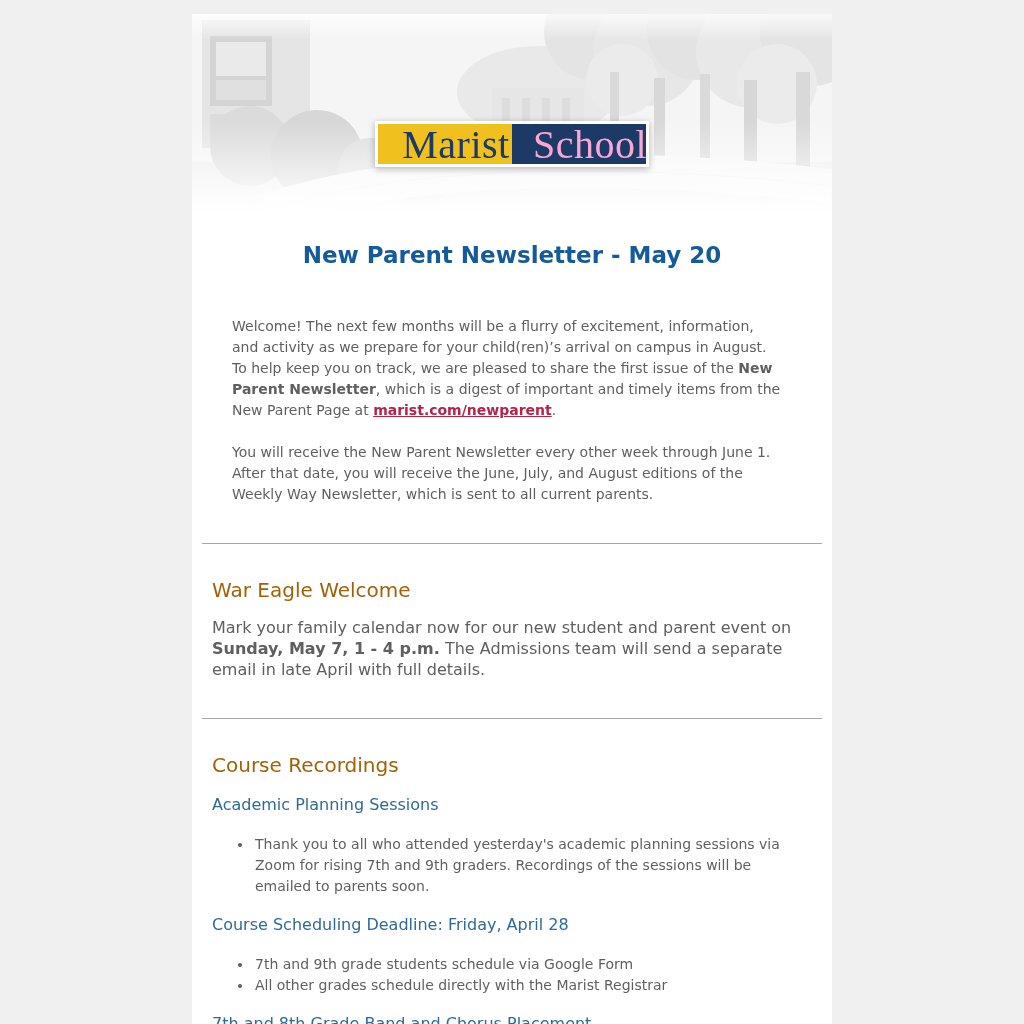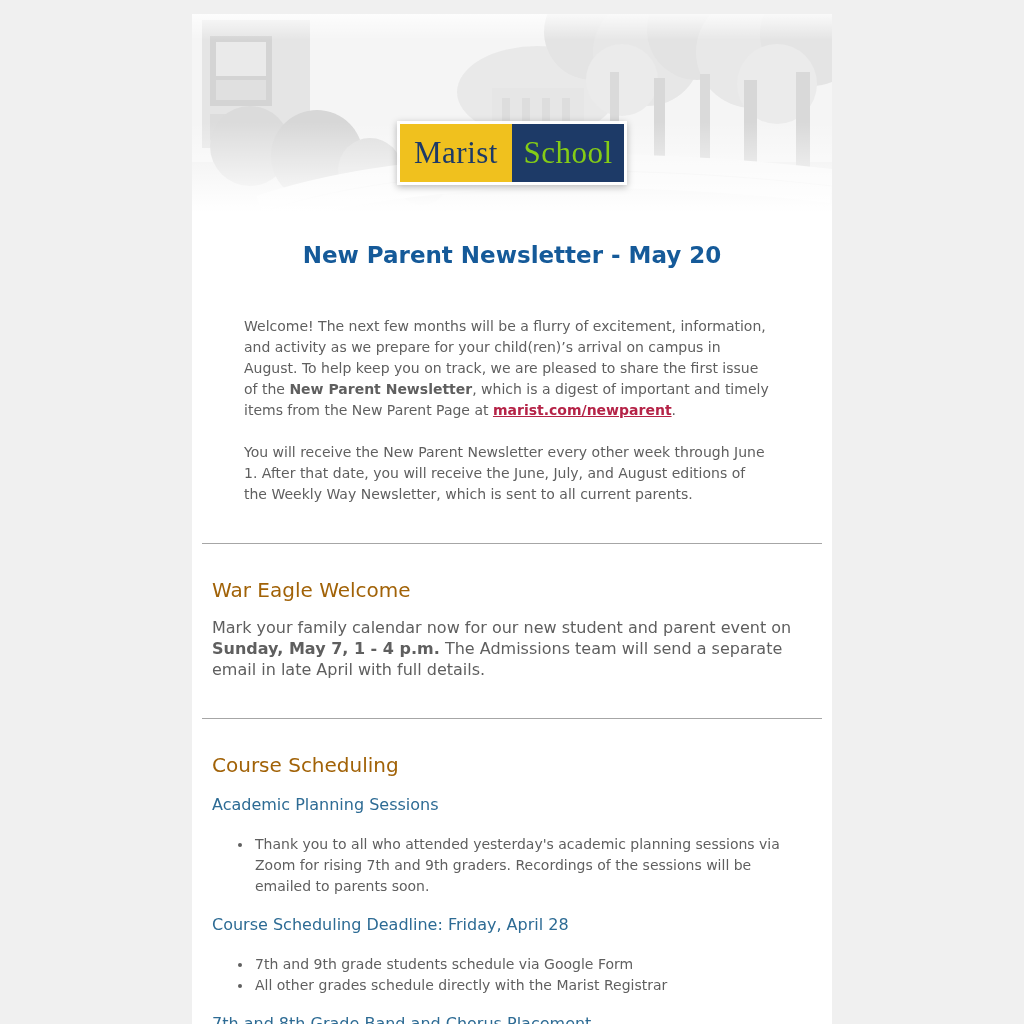--- a/index.html
+++ b/index.html
@@ -28,41 +28,42 @@
   .logo {
     position: absolute;
     left: 50%; top: 107px;
     transform: translateX(-50%);
     display: flex;
     border: 3px solid rgba(255,255,255,0.9);
     box-shadow: 0 2px 7px rgba(0,0,0,0.28);
     cursor: pointer;
   }
   .logo-half {
-    width: 112px; height: 58px;
+    width: 112px; height: 40px;
     display: flex; align-items: center; justify-content: center;
     font-family: "Liberation Serif", "DejaVu Serif", serif;
-    font-size: 31px;
+    font-size: 40px;
     letter-spacing: 0.5px;
+    padding-left: 22px;
   }
   .logo-left  { background: #f0c11e; color: #1d3a67; }
-  .logo-right { background: #1d3a67; color: #84cc16; }
+  .logo-right { background: #1d3a67; color: #f9a8d4; }
 
   
   .title {
     margin: 28px 20px 0;
     text-align: center;
     font-size: 23px;
     font-weight: bold;
     color: #155a99;
     line-height: 30px;
   }
   .intro { padding: 0 48px 0 40px; }
   .intro p {
-    margin: 12px;
+    margin: 0;
     color: #5f5f5f;
     font-size: 14px;
     line-height: 21px;
   }
   .intro .p1 { margin-top: 46px; }
   .intro .p2 { margin-top: 21px; }
   .bold-inline { font-weight: bold; }
   a.body-link {
     color: #b52347;
     font-weight: bold;
@@ -183,21 +184,21 @@
     <hr class="divider">
 
     <div class="section">
       <h2>War Eagle Welcome</h2>
       <p><span>Mark your family calendar now for our new student and parent event on </span><span class="bold-inline">Sunday, May 7, 1 - 4 p.m.</span><span> The Admissions team will send a separate email in late April with full details.</span></p>
     </div>
 
     <hr class="divider">
 
     <div class="section">
-      <h2>Course Scheduling</h2>
+      <h2>Course Recordings</h2>
 
       <h3>Academic Planning Sessions</h3>
       <ul>
         <li>Thank you to all who attended yesterday's academic planning sessions via Zoom for rising 7th and 9th graders. Recordings of the sessions will be emailed to parents soon.</li>
       </ul>
 
       <h3>Course Scheduling Deadline: Friday, April 28</h3>
       <ul>
         <li>7th and 9th grade students schedule via Google Form</li>
         <li>All other grades schedule directly with the Marist Registrar</li>

